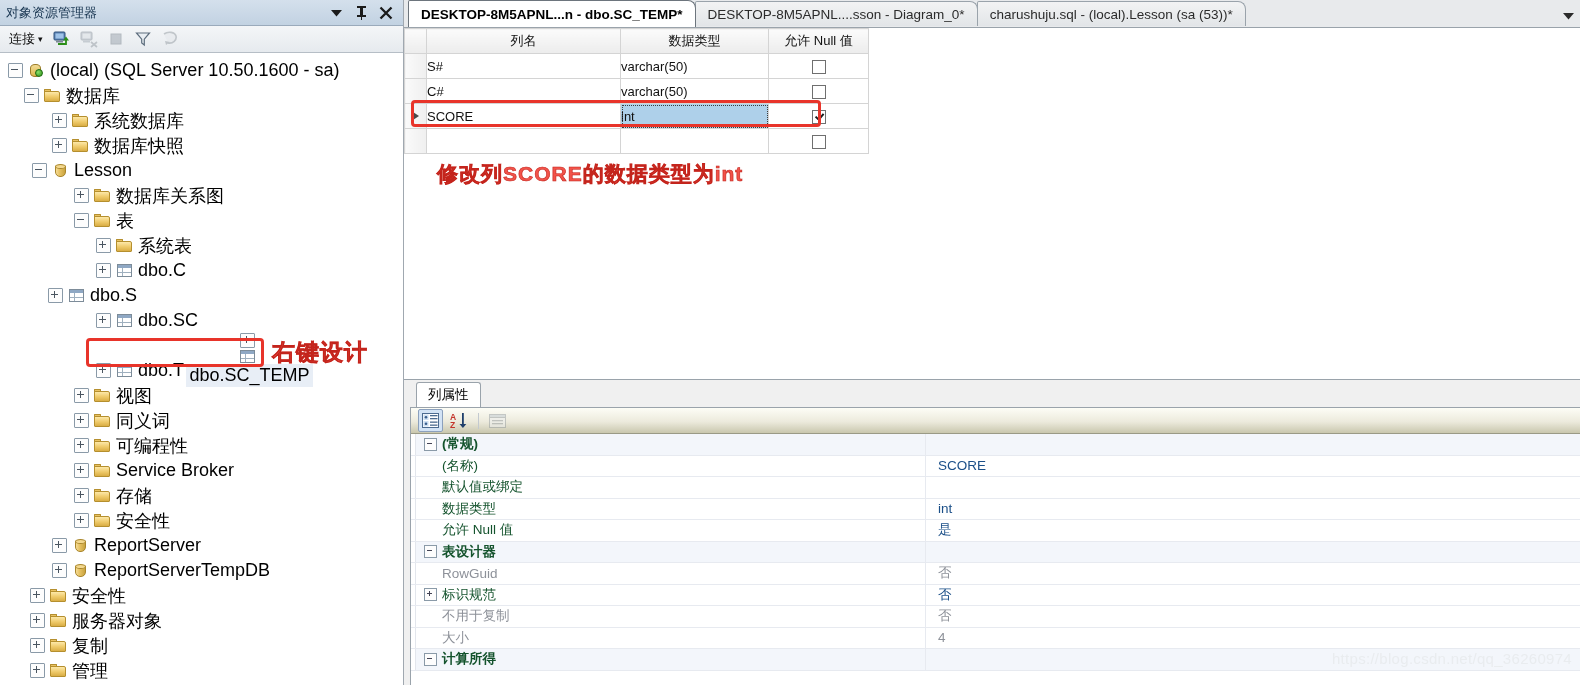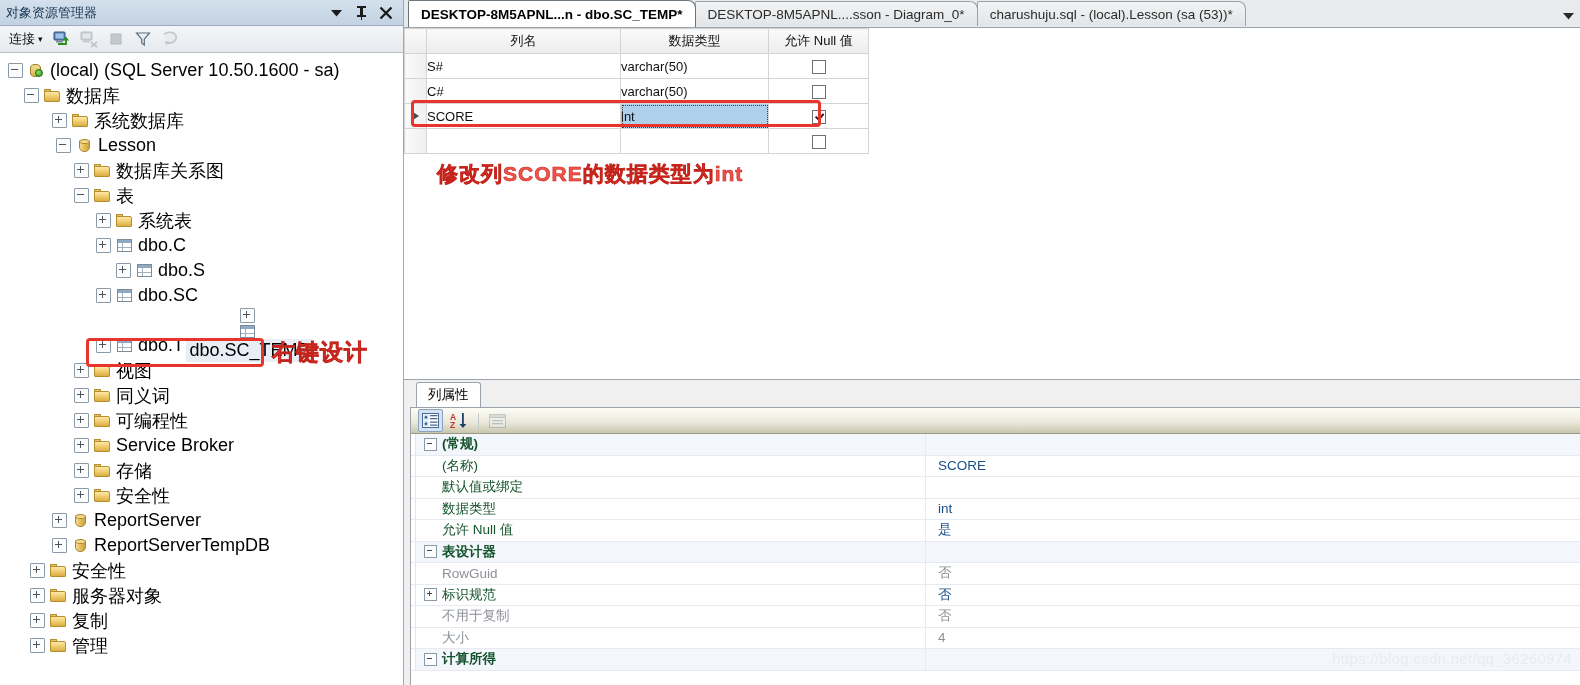--- a/index.html
+++ b/index.html
@@ -246,21 +246,31 @@
         <div class="node" style="padding-left: 52px;">
           <span class="exp plus"></span>
           <span class="ico">
             <span class="folder">
               <b></b>
               <i></i>
             </span>
           </span>
           <span class="lbl">系统数据库</span>
         </div>
-        <div class="node" style="padding-left: 56px;">
+        <div class="node" style="padding-left: 52px;">
+          <span class="exp plus"></span>
+          <span class="ico">
+            <span class="folder">
+              <b></b>
+              <i></i>
+            </span>
+          </span>
+          <span class="lbl">数据库快照</span>
+        </div>
+        <div class="node" style="padding-left: 32px;">
           <span class="exp"></span>
           <span class="ico">
             <span class="cyl">
               <i></i>
               <b></b>
             </span>
           </span>
           <span class="lbl">Lesson</span>
         </div>
         <div class="node" style="padding-left: 74px;">
@@ -297,21 +307,21 @@
           <span class="exp plus"></span>
           <span class="ico">
             <span class="tbl">
               <i></i>
               <b></b>
               <s></s>
             </span>
           </span>
           <span class="lbl">dbo.C</span>
         </div>
-        <div class="node" style="padding-left: 116px; text-align: center;">
+        <div class="node" style="padding-left: 48px; text-align: center;">
           <span class="exp plus"></span>
           <span class="ico">
             <span class="tbl">
               <i></i>
               <b></b>
               <s></s>
             </span>
           </span>
           <span class="lbl">dbo.S</span>
         </div>

